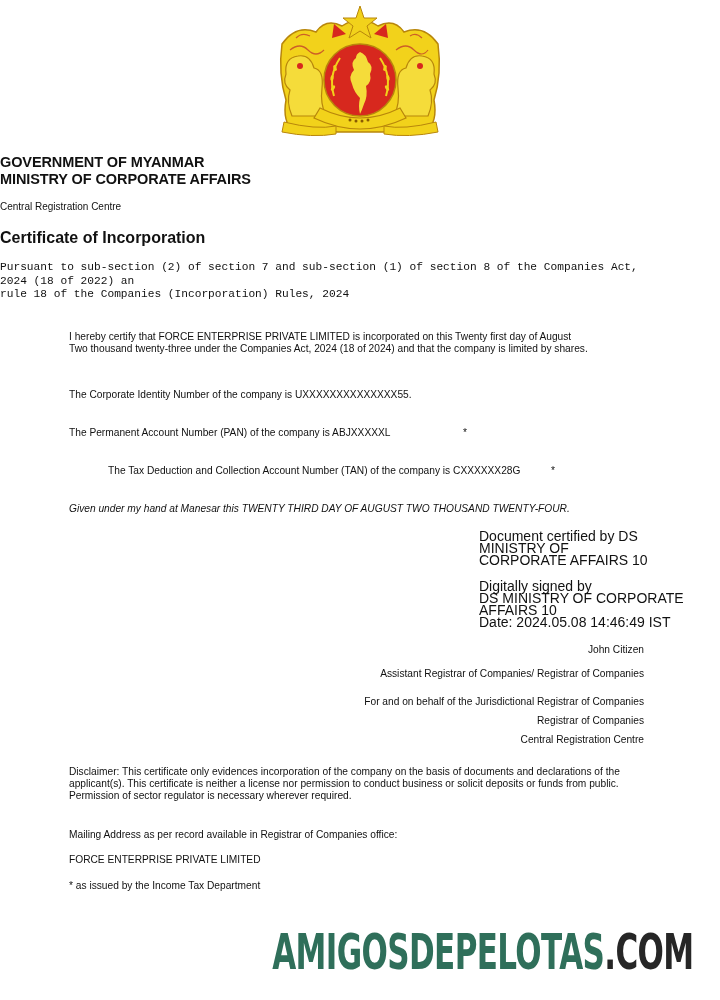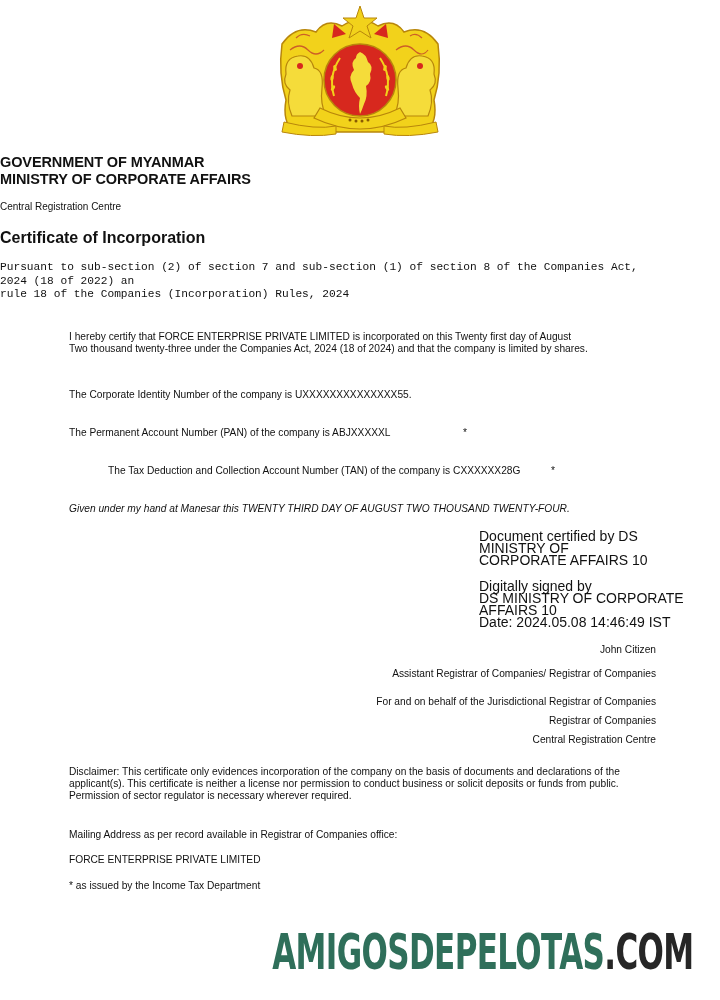--- a/index.html
+++ b/index.html
@@ -12,21 +12,21 @@
     .h-gov { top: 154px; font-size: 14.5px; font-weight: bold; line-height: 17px; letter-spacing: -0.1px; }
     .h-crc { top: 201px; font-size: 10px; line-height: 12px; }
     .h-title { top: 228px; font-size: 16px; font-weight: bold; line-height: 19px; }
     .pursuant { top: 261px; font-size: 11.2px; line-height: 13.5px; font-family: Liberation Mono, monospace; }
 
     .p { position: absolute; left: 69px; font-size: 10.2px; line-height: 12px; white-space: nowrap; }
     .p b { font-weight: normal; }
     .star { position: absolute; font-size: 10.2px; line-height: 12px; }
 
     .sig-block { position: absolute; left: 479px; font-size: 14px; line-height: 12px; white-space: pre-line; }
-    .r { position: absolute; right: 64px; font-size: 10.2px; line-height: 12px; text-align: left; white-space: nowrap; }
+    .r { position: absolute; right: 76px; font-size: 10.2px; line-height: 12px; text-align: left; white-space: nowrap; }
 
     .disclaimer { position: absolute; left: 69px; top: 766px; width: 580px; font-size: 10.2px; line-height: 12px; }
 
     .watermark { position: absolute; right: 26px; top: 922px; font-family: "DejaVu Sans", sans-serif; font-weight: bold; font-size: 50px; line-height: 60px; letter-spacing: -1px; transform: scaleX(0.62); transform-origin: right center; white-space: nowrap; }
     .wm-a { color: #2f6f5a; }
     .wm-b { color: #262626; }
   </style>
 </head>
 <body>
 

